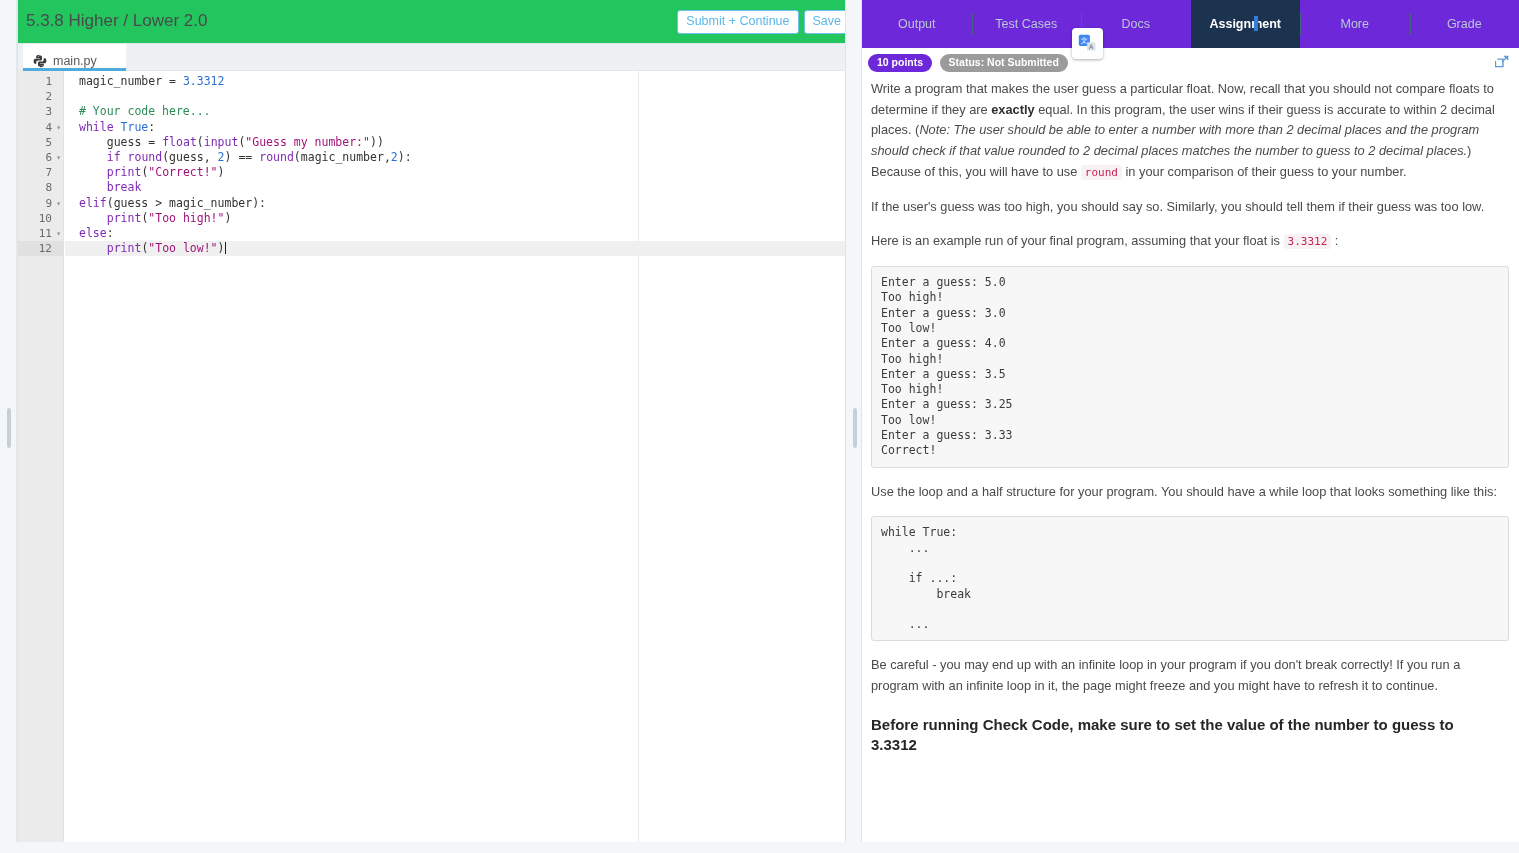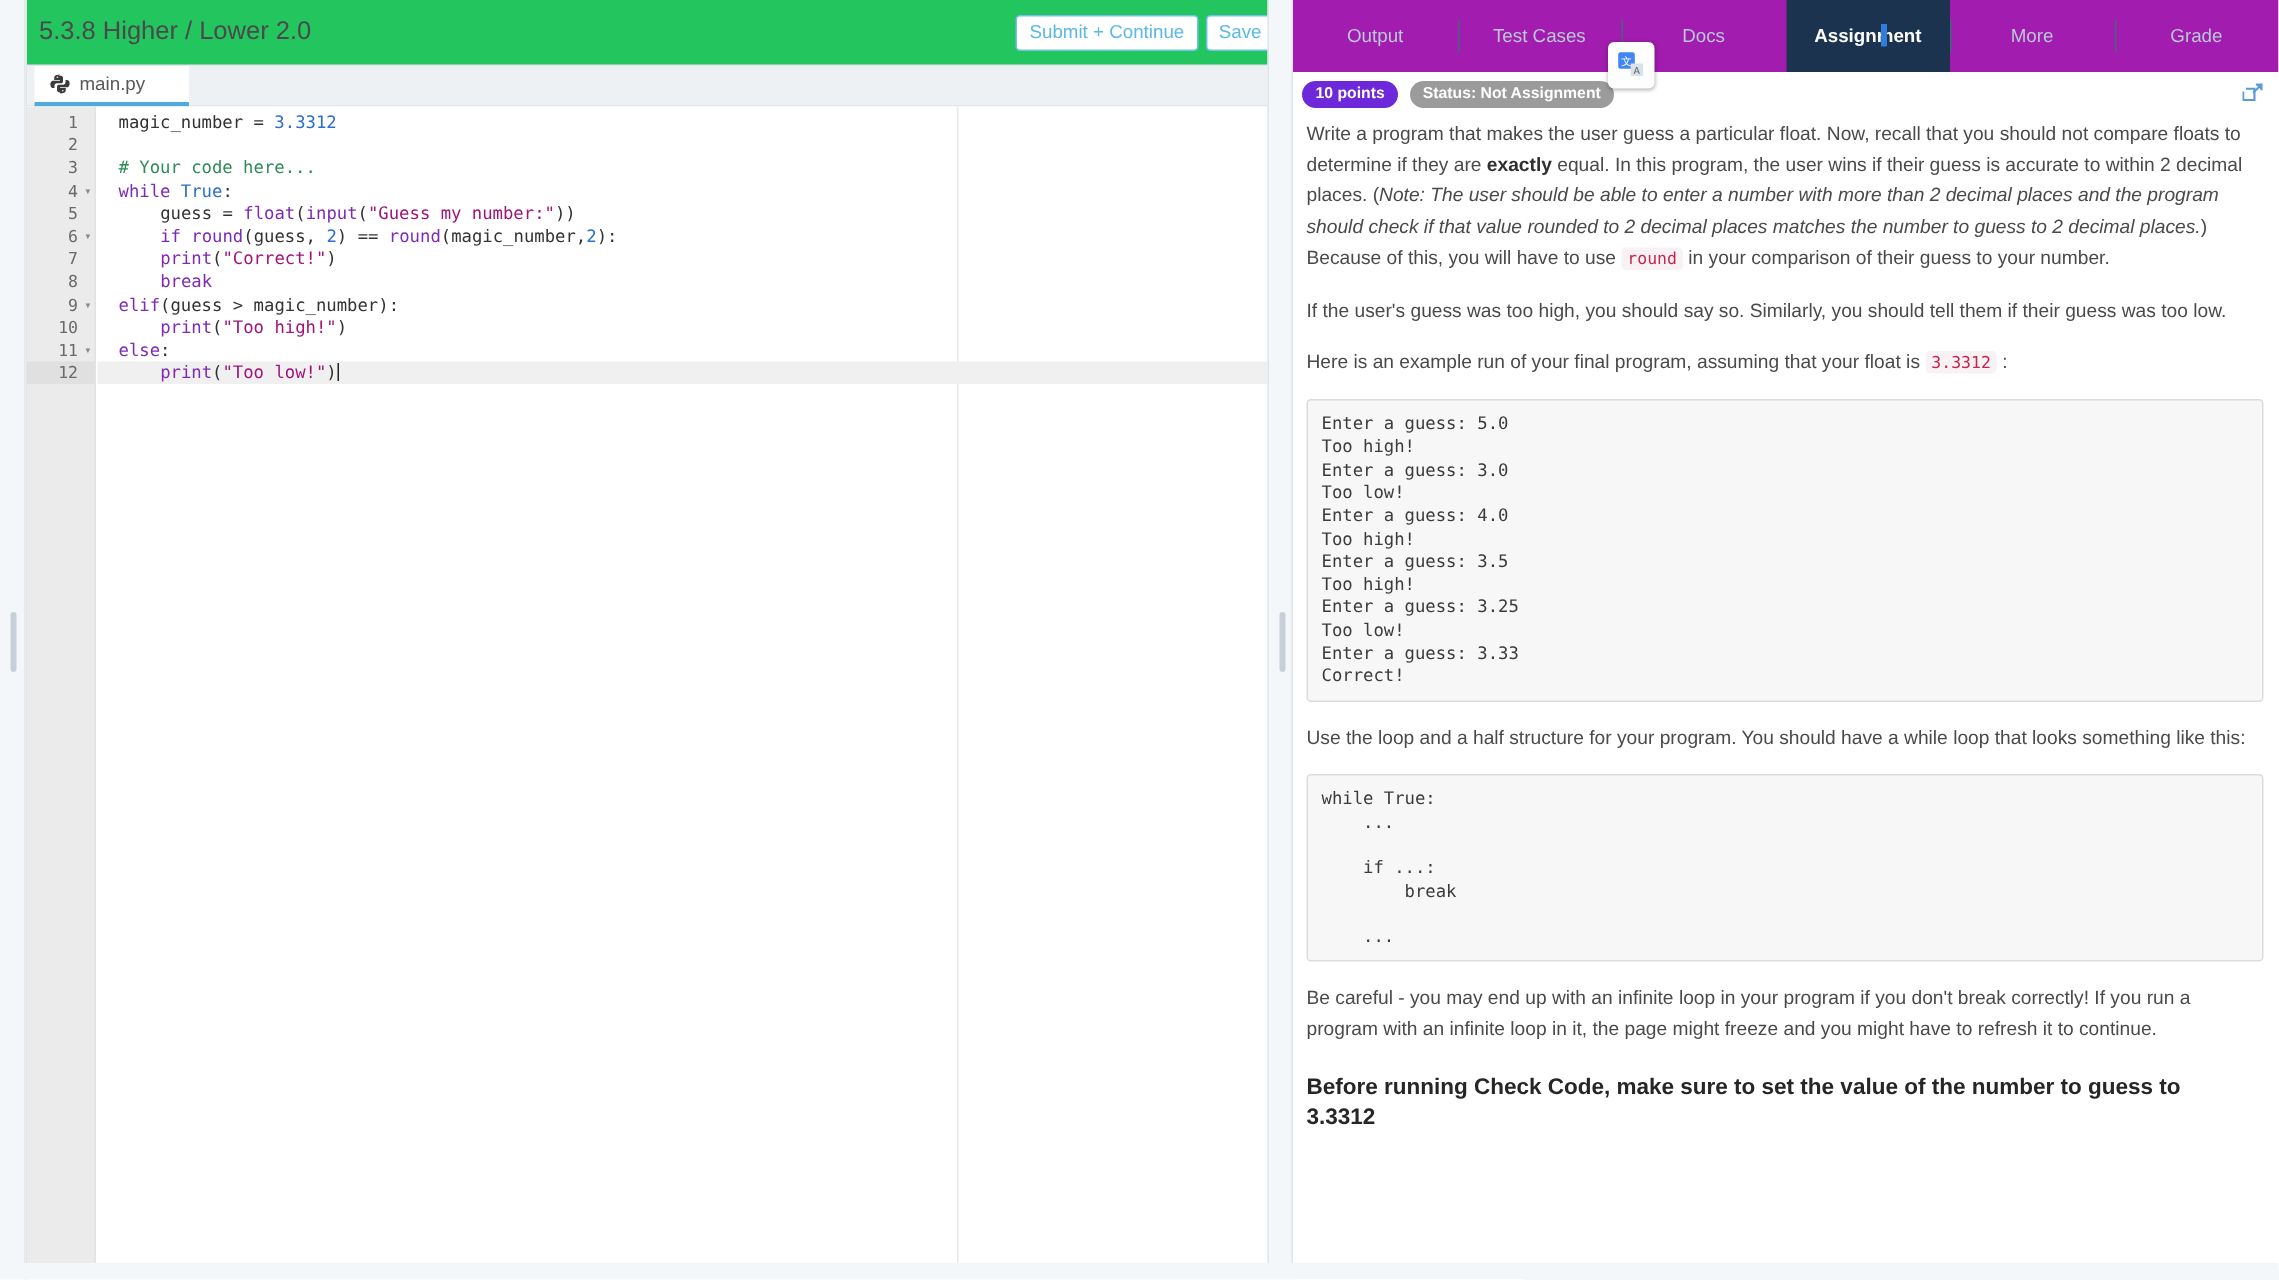--- a/index.html
+++ b/index.html
@@ -72,21 +72,21 @@
     position: relative;
     height: 27px;
     background: #eef1f3;
     border-bottom: 1px solid #e1e7eb;
   }
   #file-tab {
     position: absolute; left: 5px; top: 0;
     height: 27px; width: 103px;
     background: #ffffff;
     border-bottom: 3px solid #4eabdc;
-    display: flex; align-items: center; gap: 6px;
+    display: flex; align-items: flex-end; gap: 6px;
     padding-left: 10px;
     cursor: pointer;
   }
   #file-tab .pyicon { width: 14px; height: 14px; display:block; }
   #file-tab .fname { font-size: 12.5px; color: #5a5a5a; }
 
   
   #code-area {
     position: absolute; left: 0; top: 71px;
     width: 845px; height: 771px;
@@ -167,21 +167,21 @@
 
   
   #right-pane {
     position: absolute; left: 862px; top: 0;
     width: 657px; height: 853px;
     background: #ffffff;
   }
   #tabbar {
     position: relative;
     height: 48px;
-    background: #a21caf;
+    background: #6d28d9;
     display: flex;
   }
   .rtab {
     flex: 1 1 0;
     display: flex; align-items: center; justify-content: center;
     font-size: 12.5px;
     color: #b9c7d6;
     cursor: pointer;
     position: relative;
   }
@@ -382,21 +382,21 @@
         <rect x="1" y="1" width="14" height="14" rx="2" fill="#4285f4"></rect>
         <text x="8" y="11.5" font-family="DejaVu Sans, sans-serif" font-size="9" fill="#ffffff" text-anchor="middle">文</text>
         <path d="M10 9h12v12H10z" fill="#f1f3f4" opacity="0"></path>
         <path d="M11.5 10.5h10.5v10.5H11.5z" fill="#dbe3ea"></path>
         <text x="16.7" y="19" font-family="DejaVu Sans, sans-serif" font-size="8" fill="#5f6368" text-anchor="middle">A</text>
       </svg>
     </div>
 
     <div id="meta-row">
       <span class="pill points">10 points</span>
-      <span class="pill status">Status: Not Assignment</span>
+      <span class="pill status">Status: Not Submitted</span>
       <span id="popout-icon">
         <svg width="15" height="15" viewBox="0 0 16 16" aria-hidden="true">
           <path d="M2.5 5.5h6v8h-8v-6" fill="none" stroke="#5b9bd5" stroke-width="1.5"></path>
           <path d="M9.5 2.5h4v4" fill="none" stroke="#5b9bd5" stroke-width="1.5"></path>
           <path d="M13 3L7.6 8.4" fill="none" stroke="#5b9bd5" stroke-width="1.5"></path>
           <path d="M9.6 2.4h4.2v4.2z" fill="#5b9bd5"></path>
         </svg>
       </span>
     </div>
 

